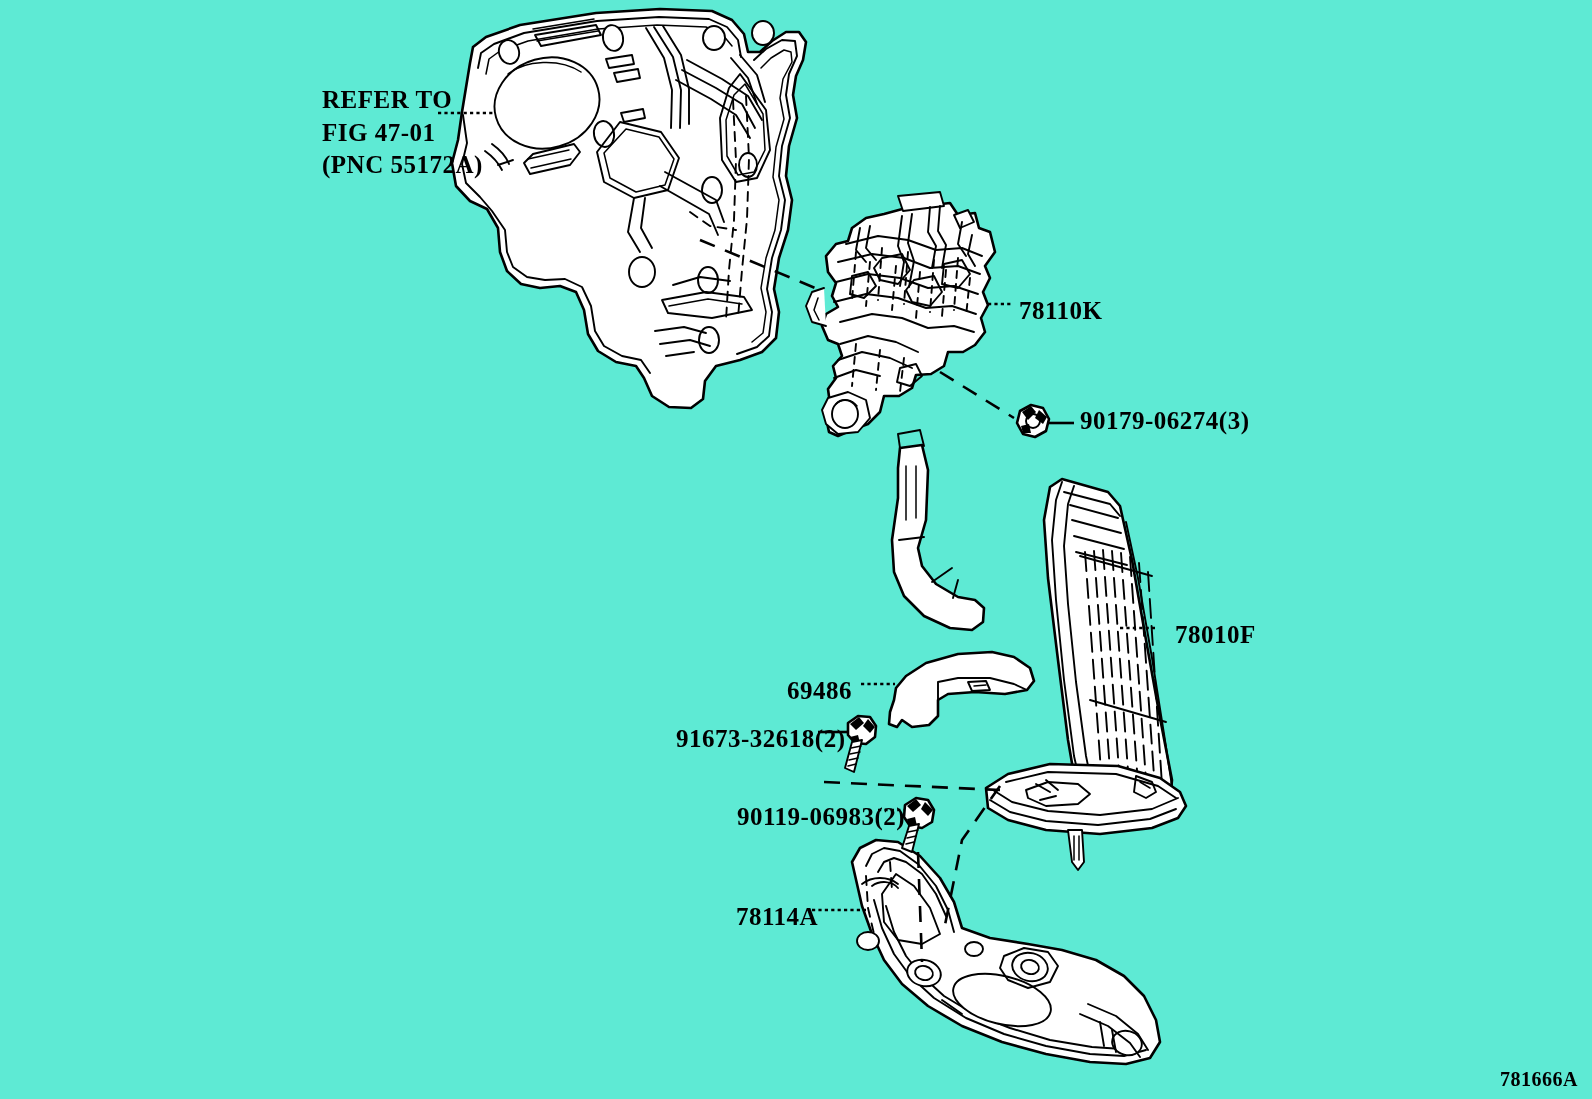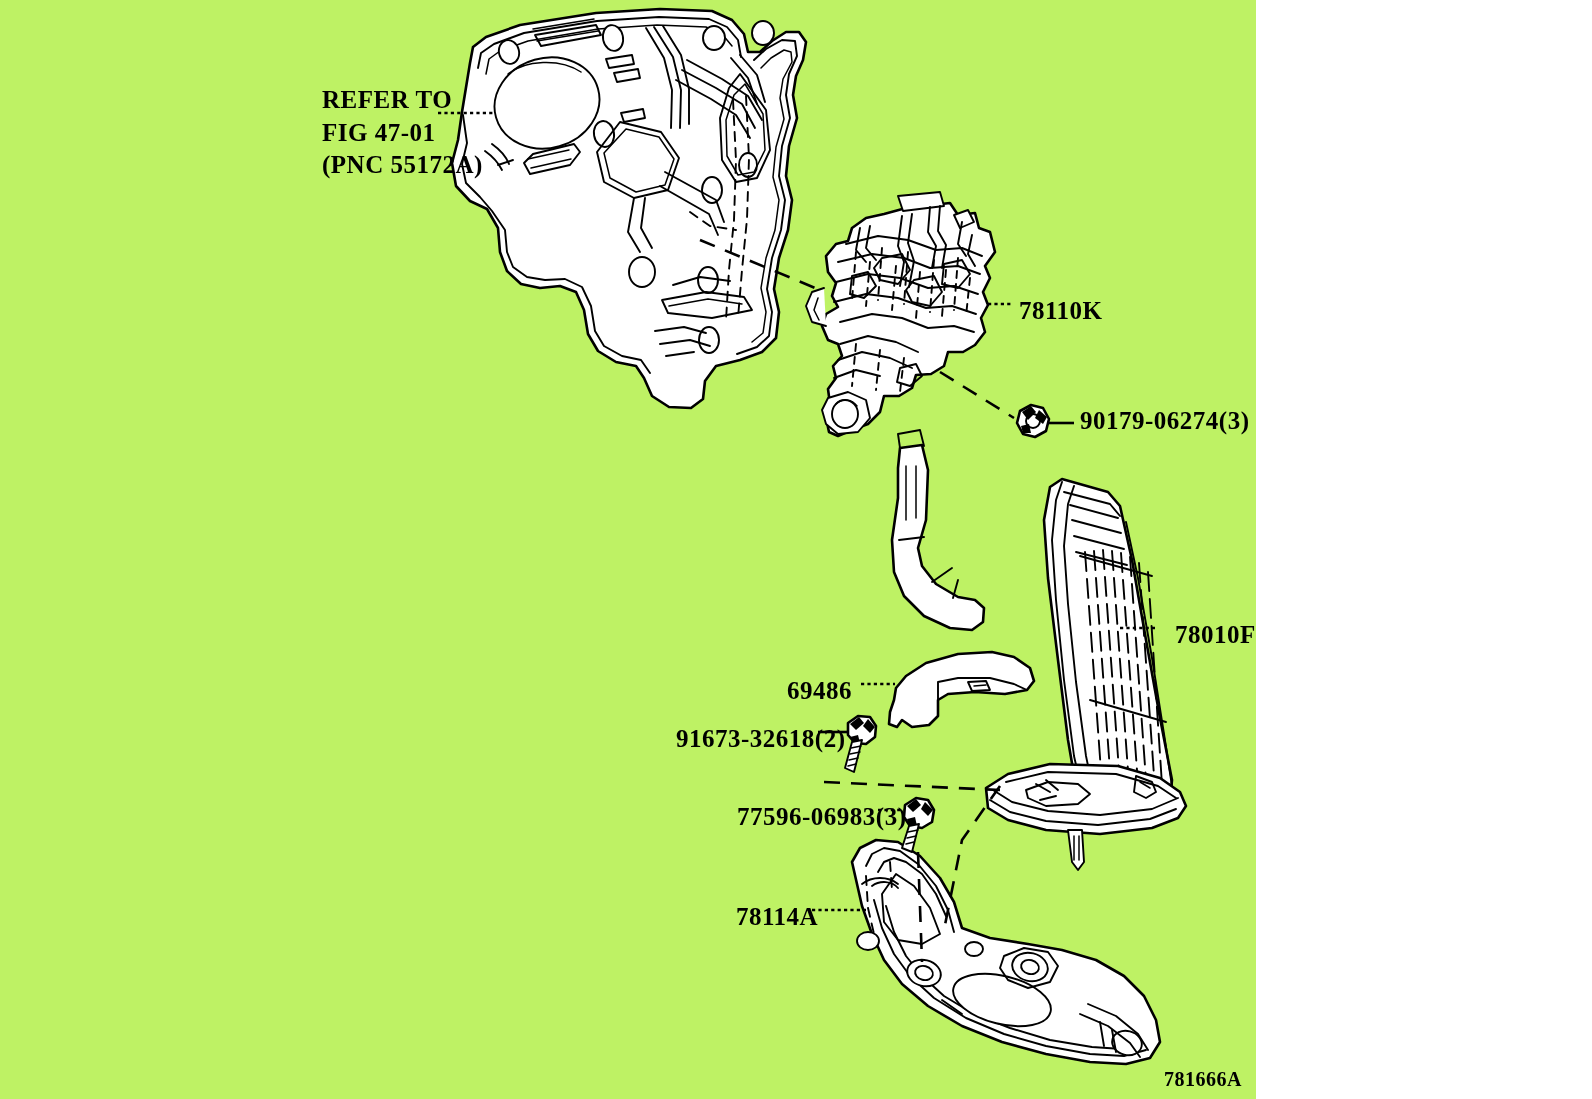--- a/index.html
+++ b/index.html
@@ -3,23 +3,23 @@
 <meta charset="utf-8">
 <title>Accelerator Pedal Parts Diagram</title>
 <style>
   html, body {
     margin: 0;
     padding: 0;
     background: #ffffff;
   }
   #sheet {
     position: relative;
-    width: 1256px;
+    width: 1592px;
     height: 1099px;
-    background: #bef264;
+    background: #5eead4;
     overflow: hidden;
     font-family: "Liberation Serif", "DejaVu Serif", serif;
   }
   #artwork {
     position: absolute;
     left: 0;
     top: 0;
     width: 1592px;
     height: 1099px;
   }
@@ -417,19 +417,19 @@
   <div class="callout" style="left:1019px; top:294px;">78110K</div>
 
   <div class="callout" style="left:1080px; top:404px;">90179-06274(3)</div>
 
   <div class="callout" style="left:1163px; top:618px;margin-left:12px;">78010F</div>
 
   <div class="callout" style="left:787px; top:674px;">69486</div>
 
   <div class="callout" style="left:676px; top:722px;">91673-32618(2)</div>
 
-  <div class="callout" style="left:737px; top:800px;">77596-06983(3)</div>
+  <div class="callout" style="left:737px; top:800px;">90119-06983(2)</div>
 
   <div class="callout" style="left:736px; top:900px;">78114A</div>
 
   <div id="diagram-id">781666A</div>
 
 </div>
 
 </body></html>

